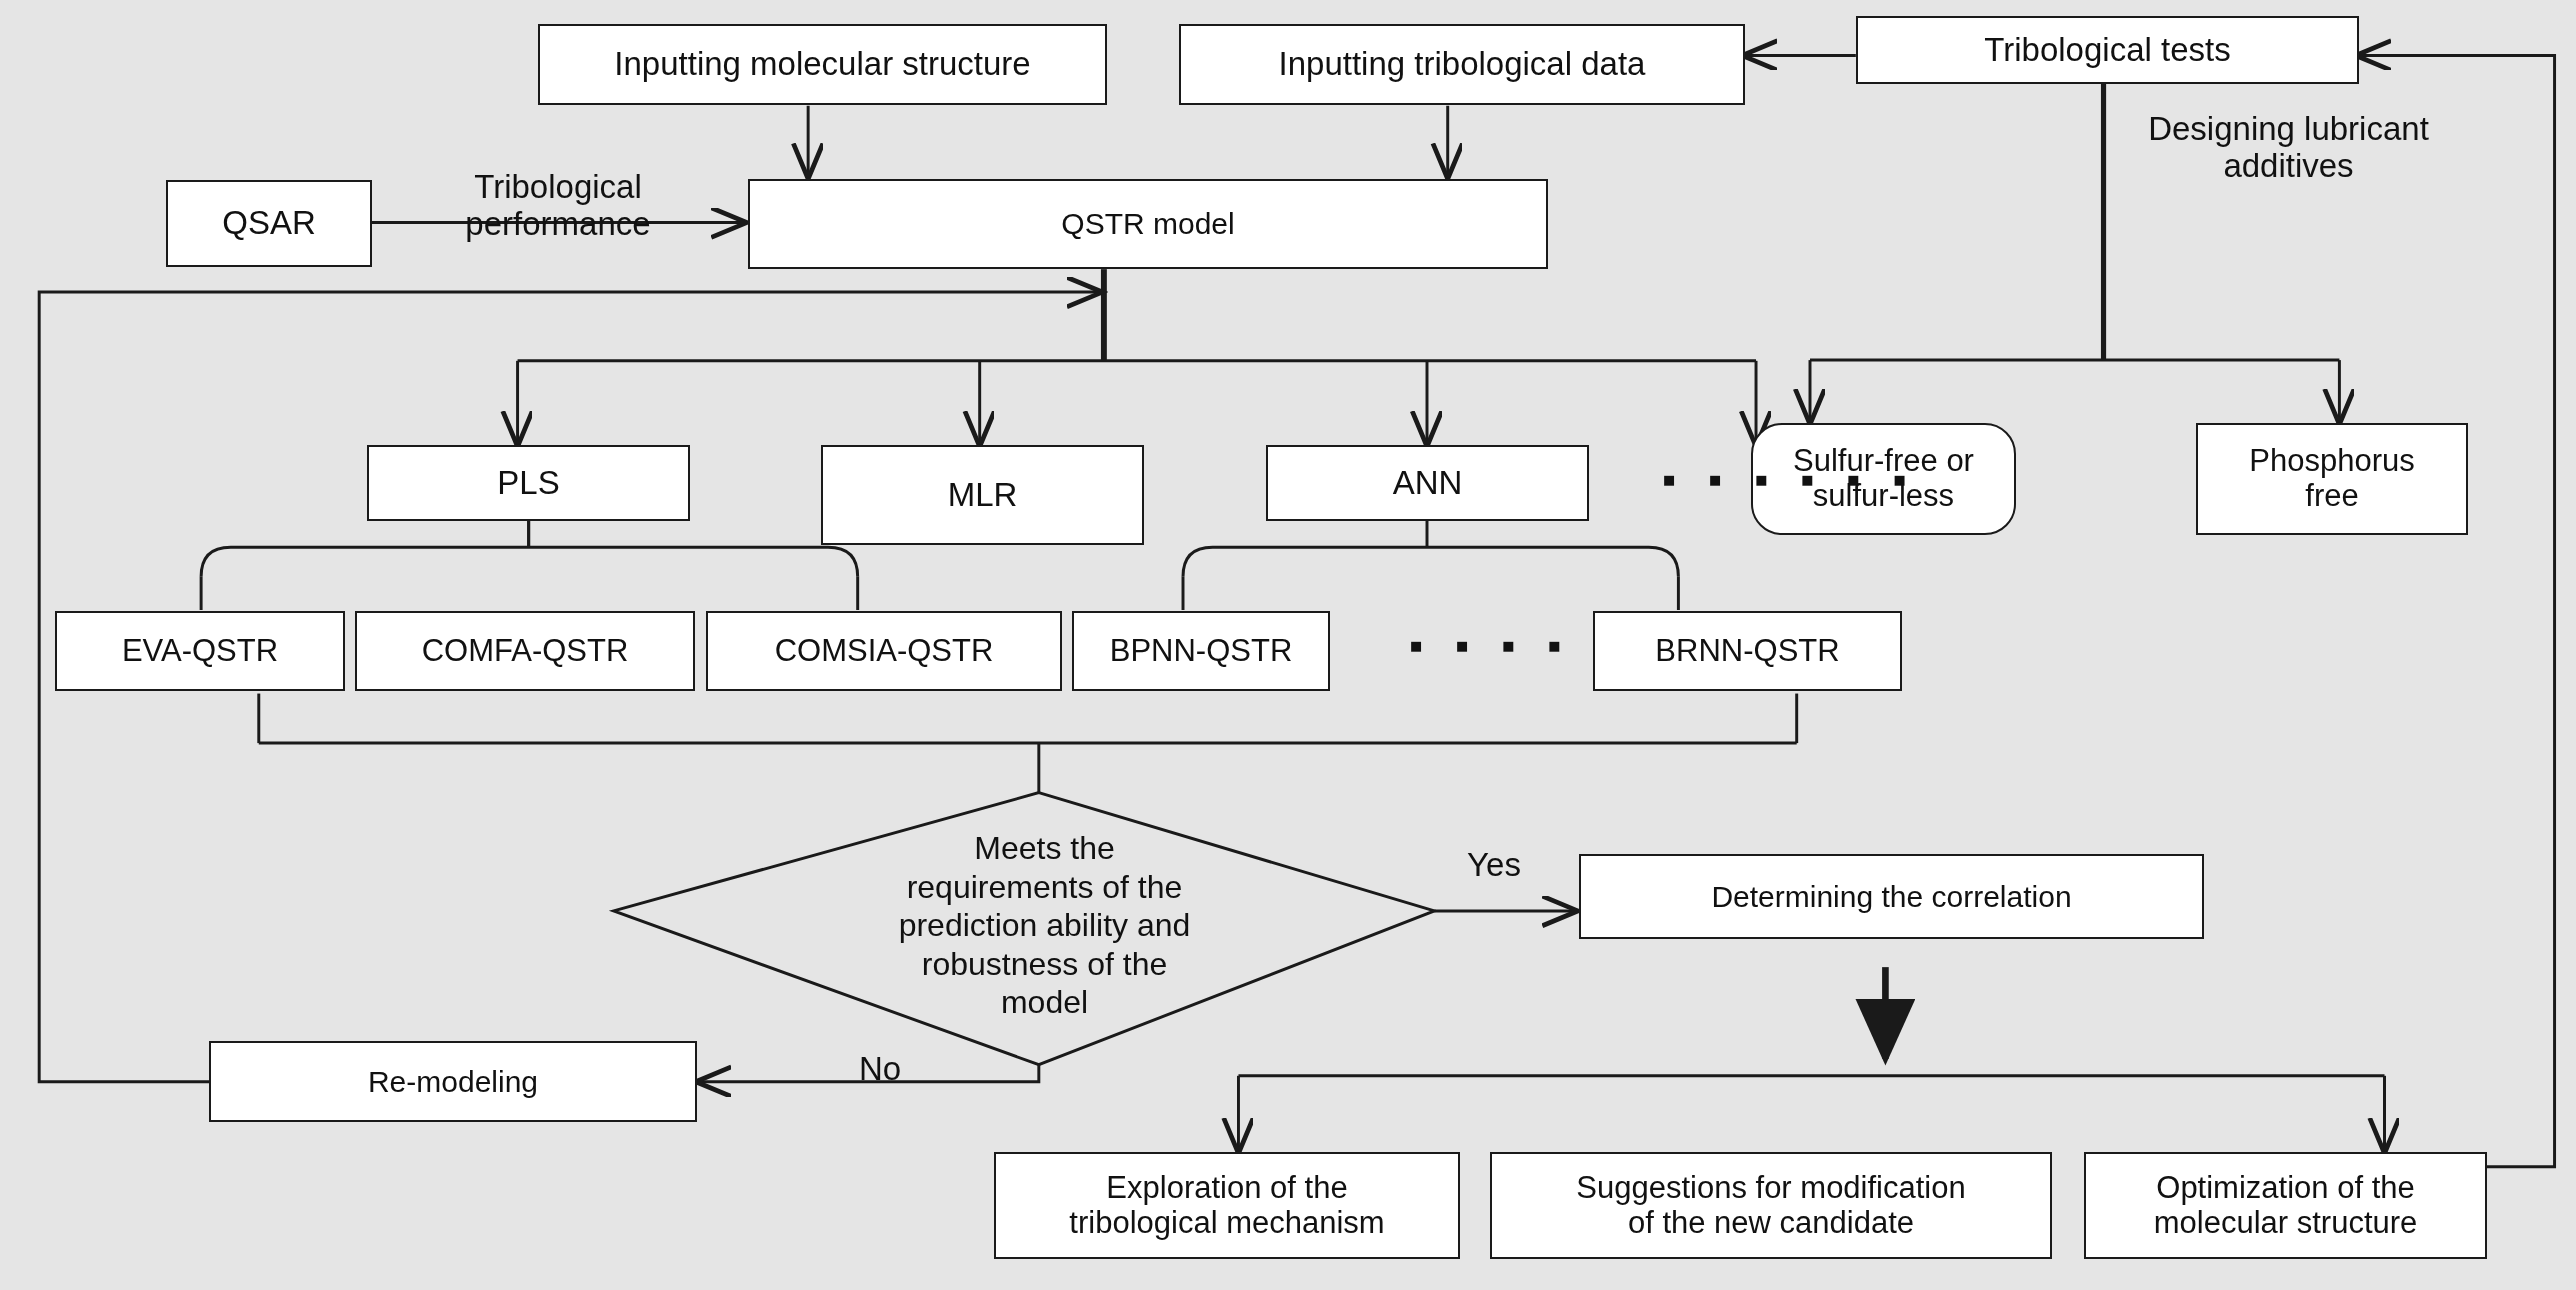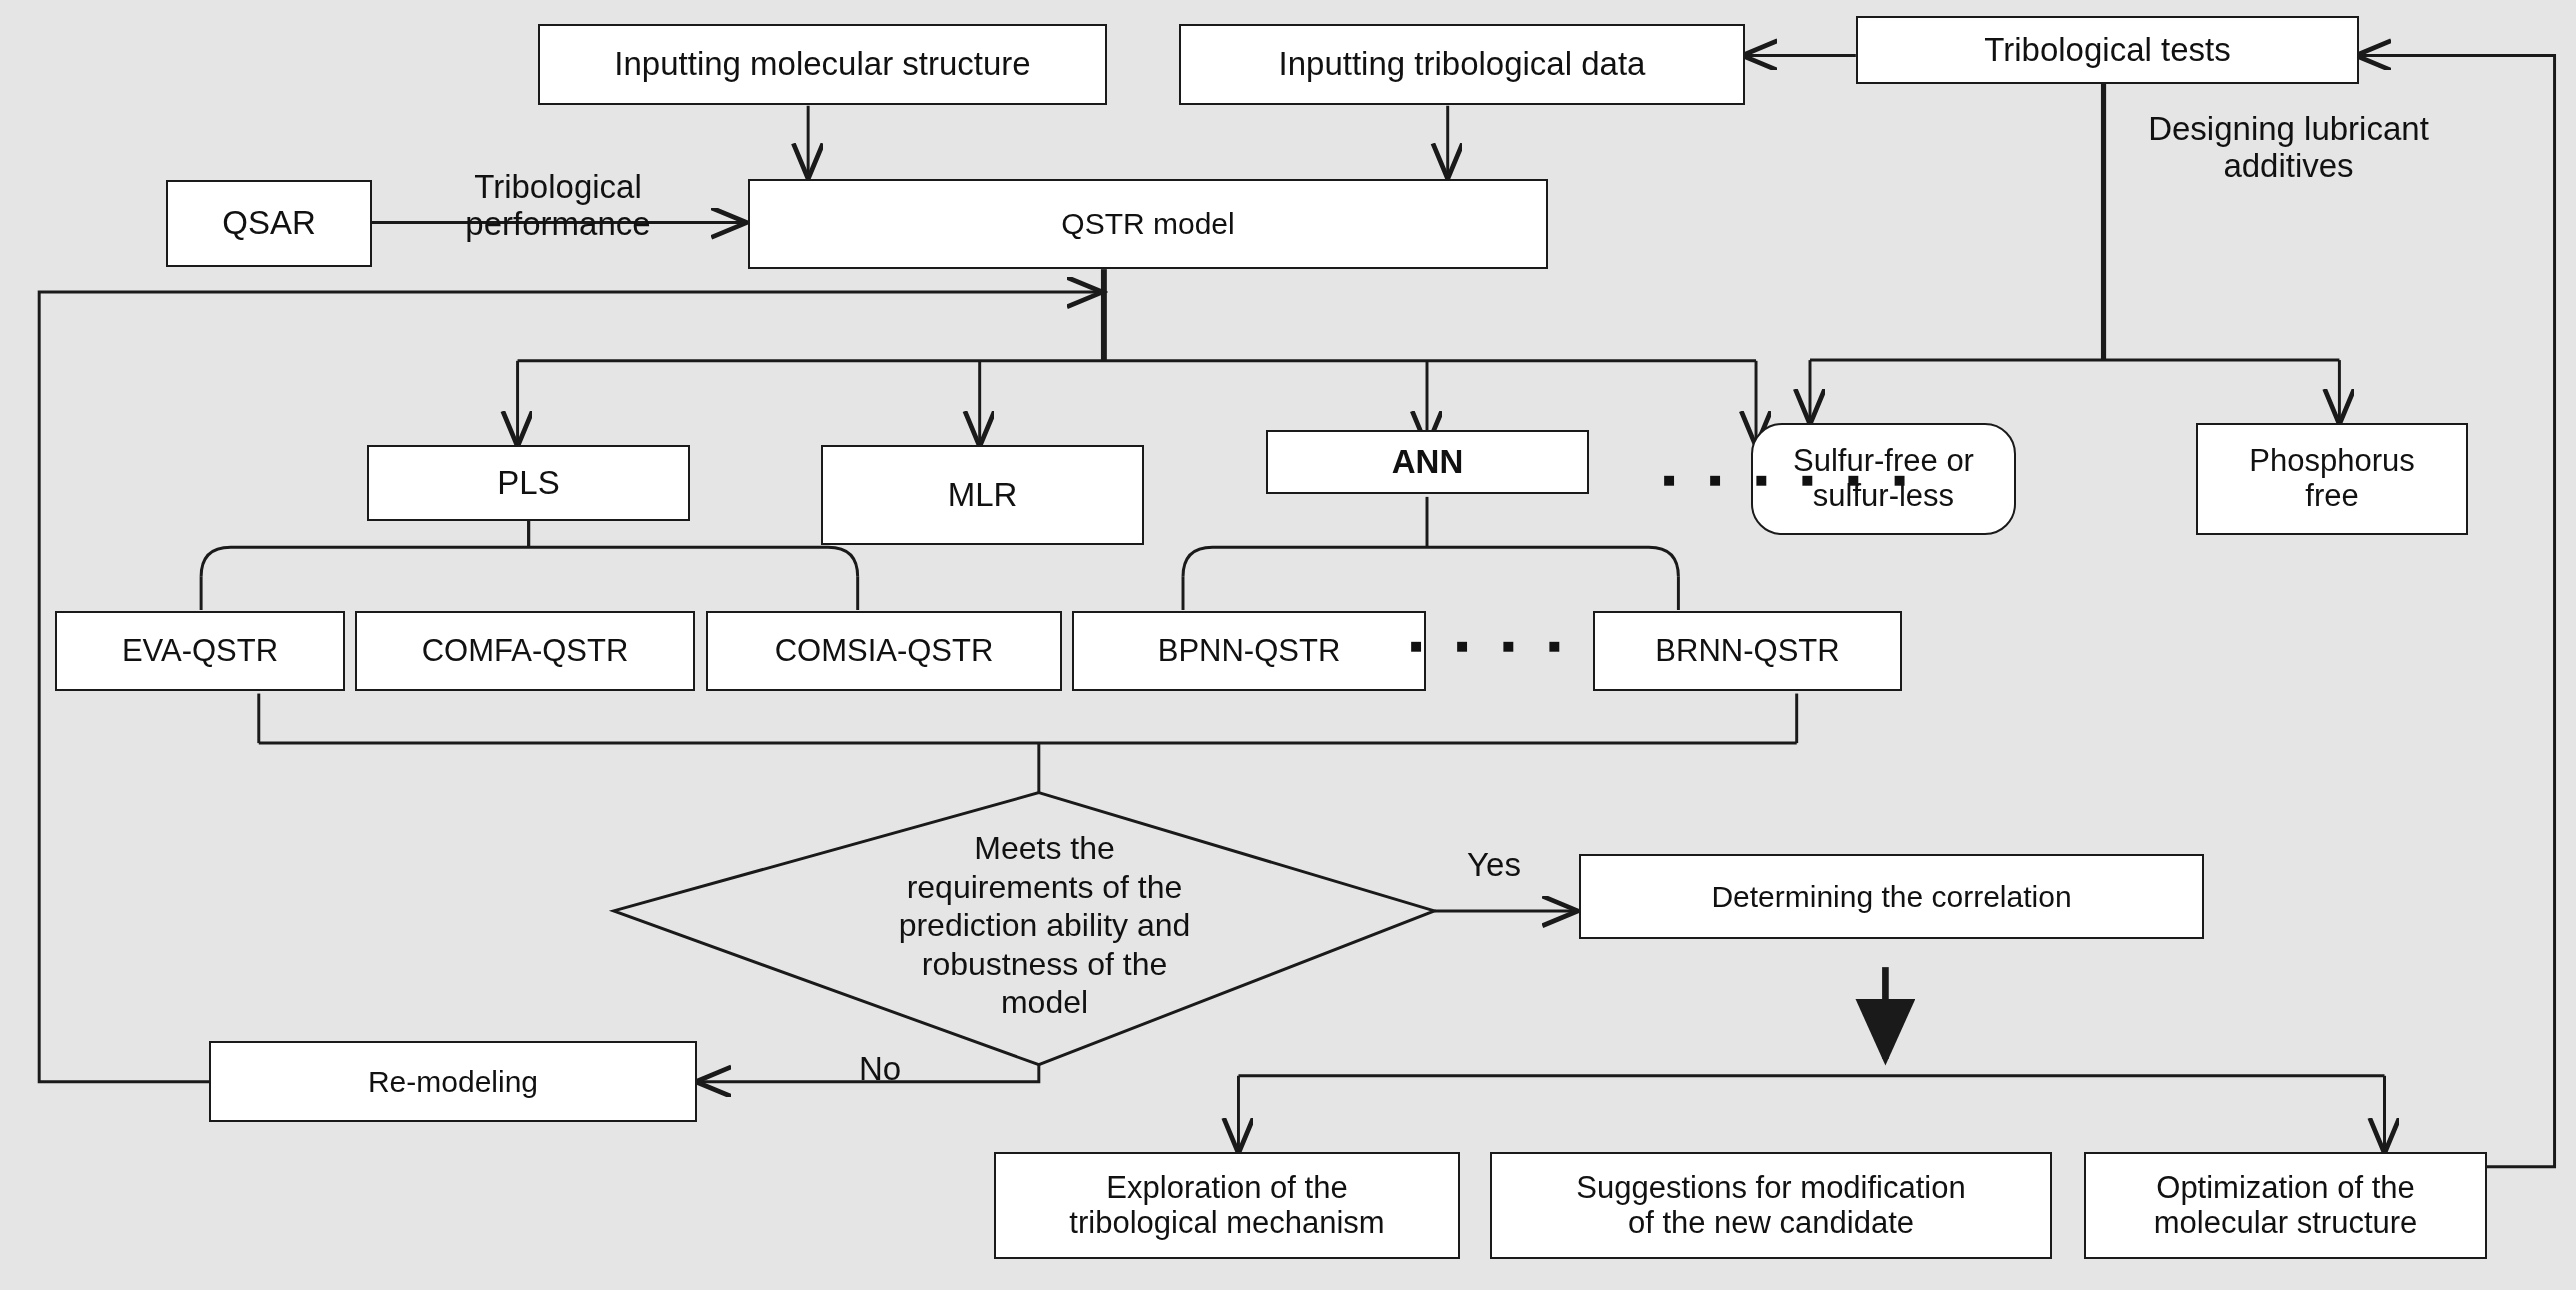--- a/index.html
+++ b/index.html
@@ -124,39 +124,39 @@
   </div>
 
   <div class="node" style="left:367px;top:445px;width:323px;height:76px;">
     <span>PLS</span>
   </div>
 
   <div class="node" style="left:821px;top:445px;width:323px;height:100px;">
     <span>MLR</span>
   </div>
 
-  <div class="node" style="left:1266px;top:430px;width:323px;height:64px;font-weight:bold;">
+  <div class="node" style="left:1266px;top:445px;width:323px;height:76px;">
     <span>ANN</span>
   </div>
 
   <div class="dots" style="left:1662px;top:457px;">▪ ▪ ▪ ▪ ▪ ▪</div>
 
   <div class="node small" style="left:55px;top:611px;width:290px;height:80px;">
     <span>EVA-QSTR</span>
   </div>
 
   <div class="node small" style="left:355px;top:611px;width:340px;height:80px;">
     <span>COMFA-QSTR</span>
   </div>
 
   <div class="node small" style="left:706px;top:611px;width:356px;height:80px;">
     <span>COMSIA-QSTR</span>
   </div>
 
-  <div class="node small" style="left:1072px;top:611px;width:354px;height:80px;">
+  <div class="node small" style="left:1072px;top:611px;width:258px;height:80px;">
     <span>BPNN-QSTR</span>
   </div>
 
   <div class="dots" style="left:1409px;top:623px;">▪ ▪ ▪ ▪ ▪ ▪</div>
 
   <div class="node small" style="left:1593px;top:611px;width:309px;height:80px;">
     <span>BRNN-QSTR</span>
   </div>
 
   <div class="diamond-label" style="left:843px;top:791px;width:403px;white-space:pre-line;">

